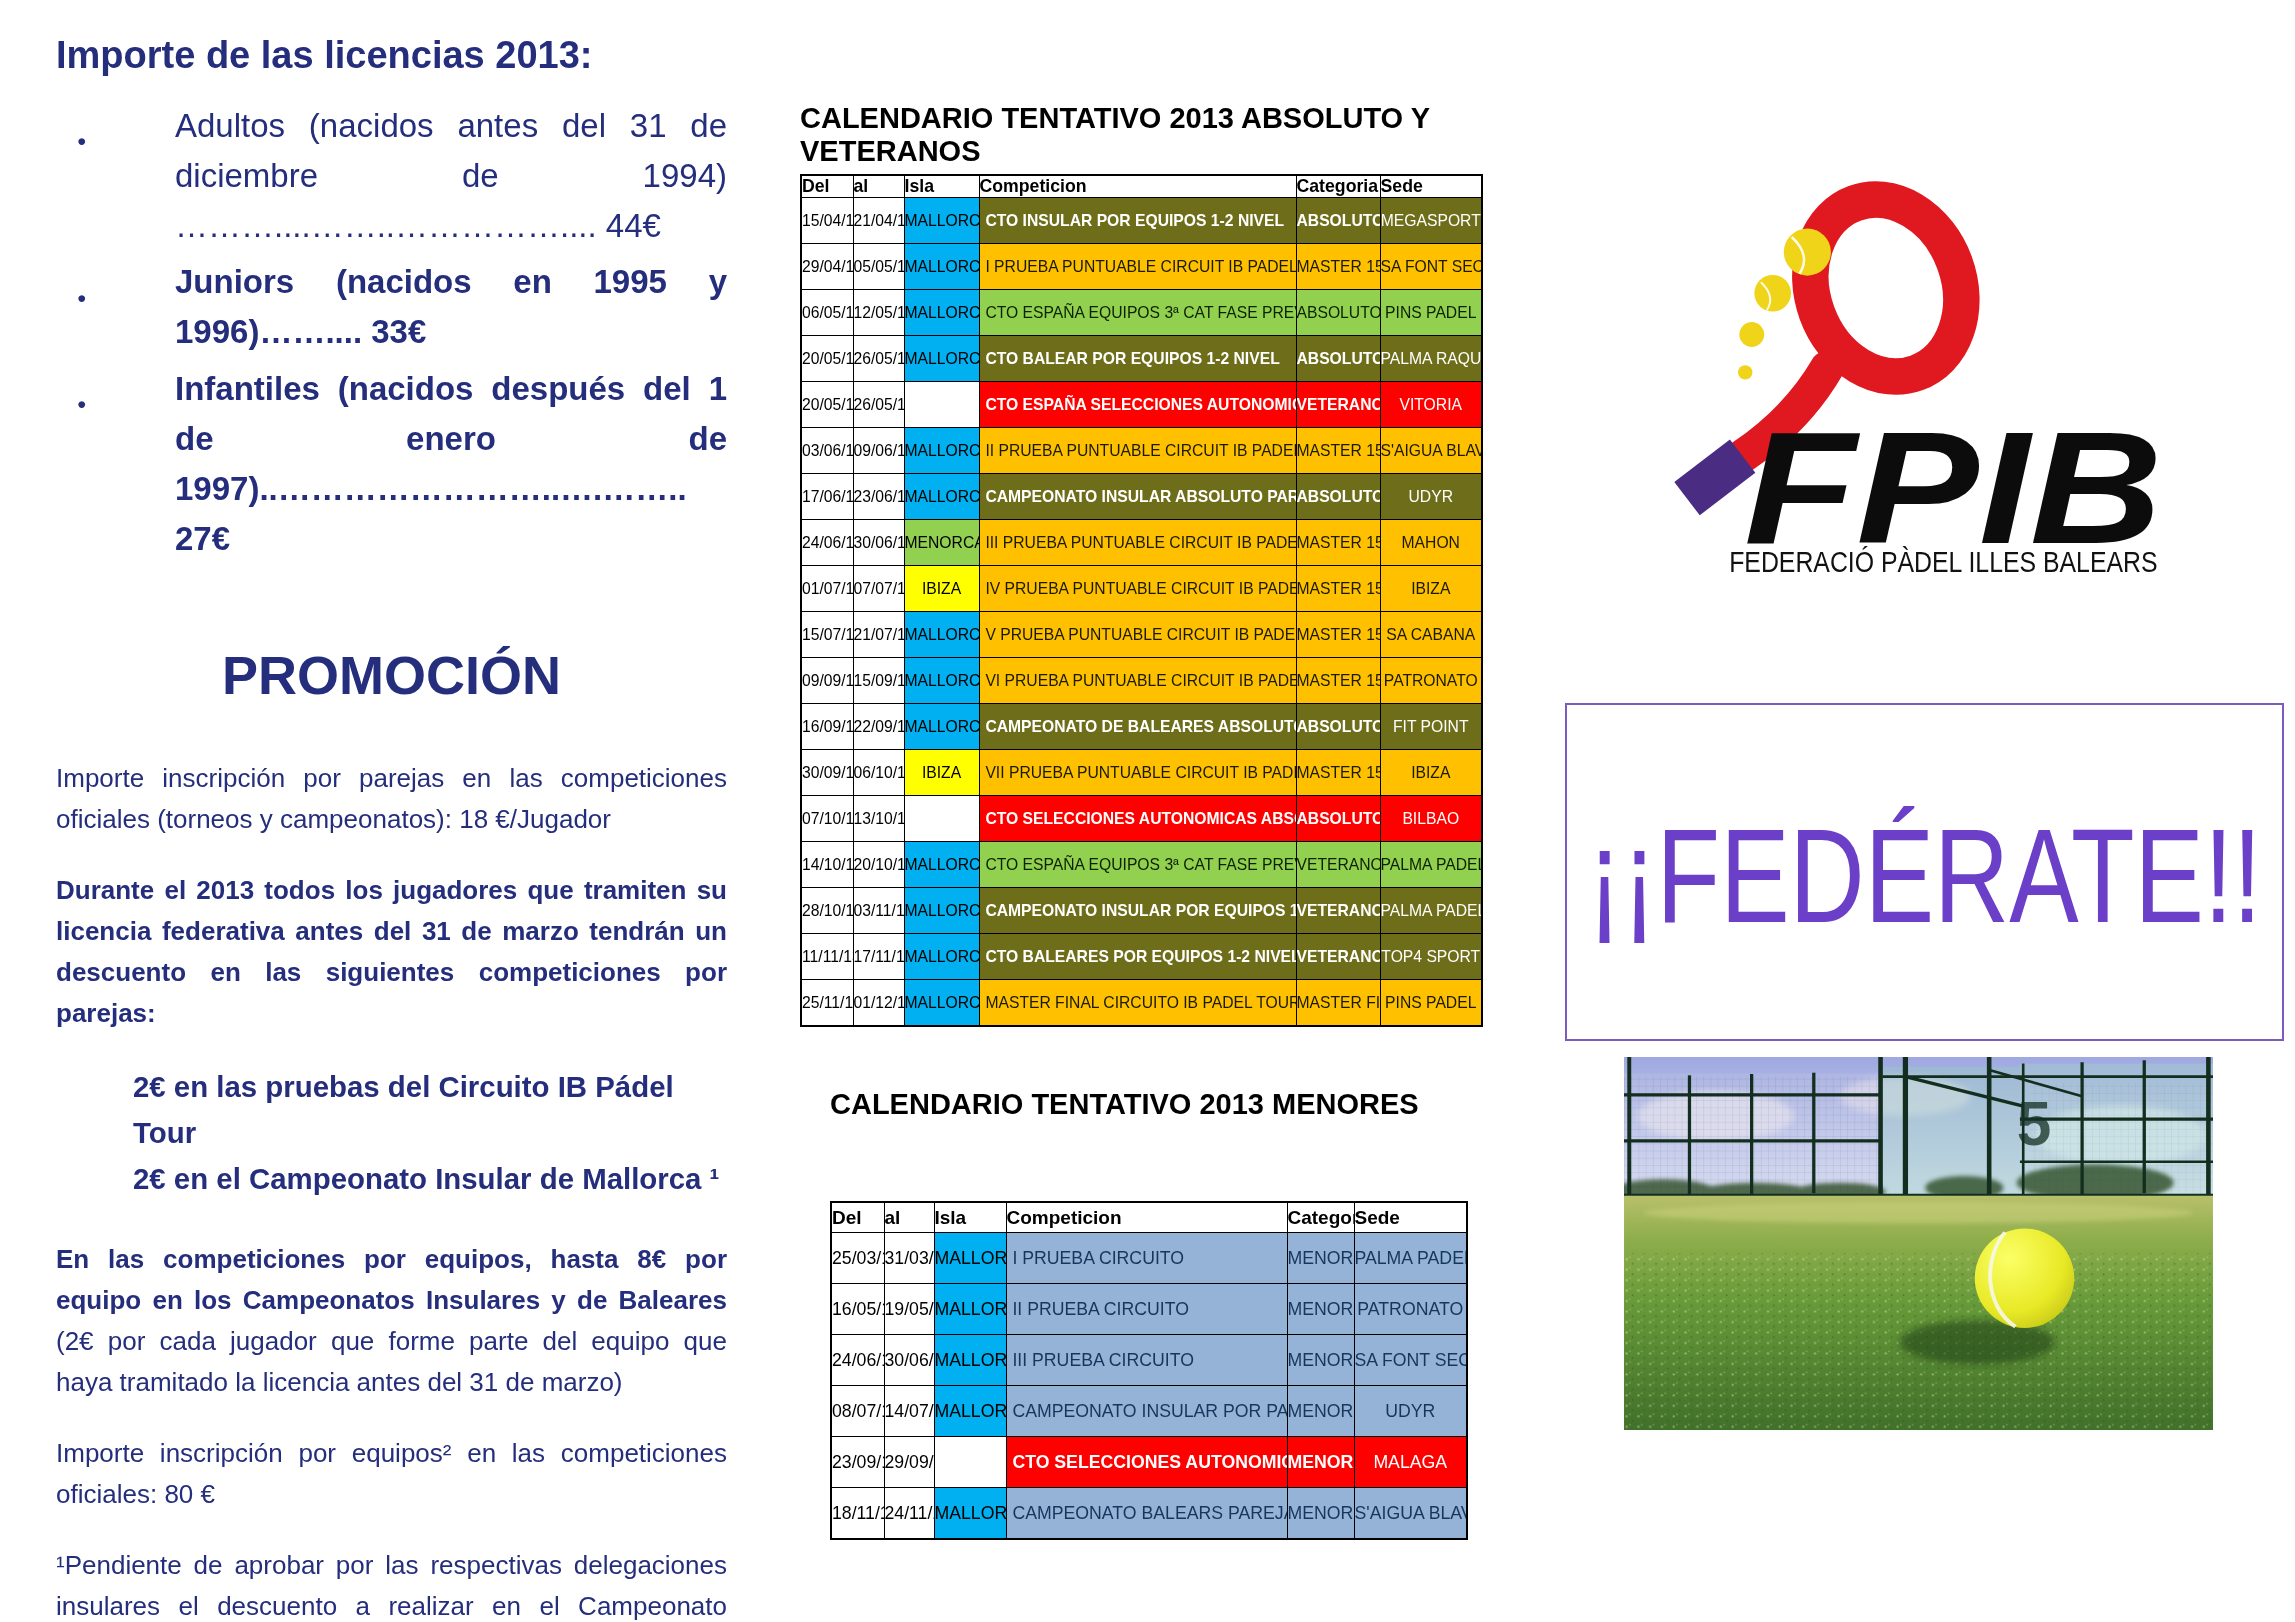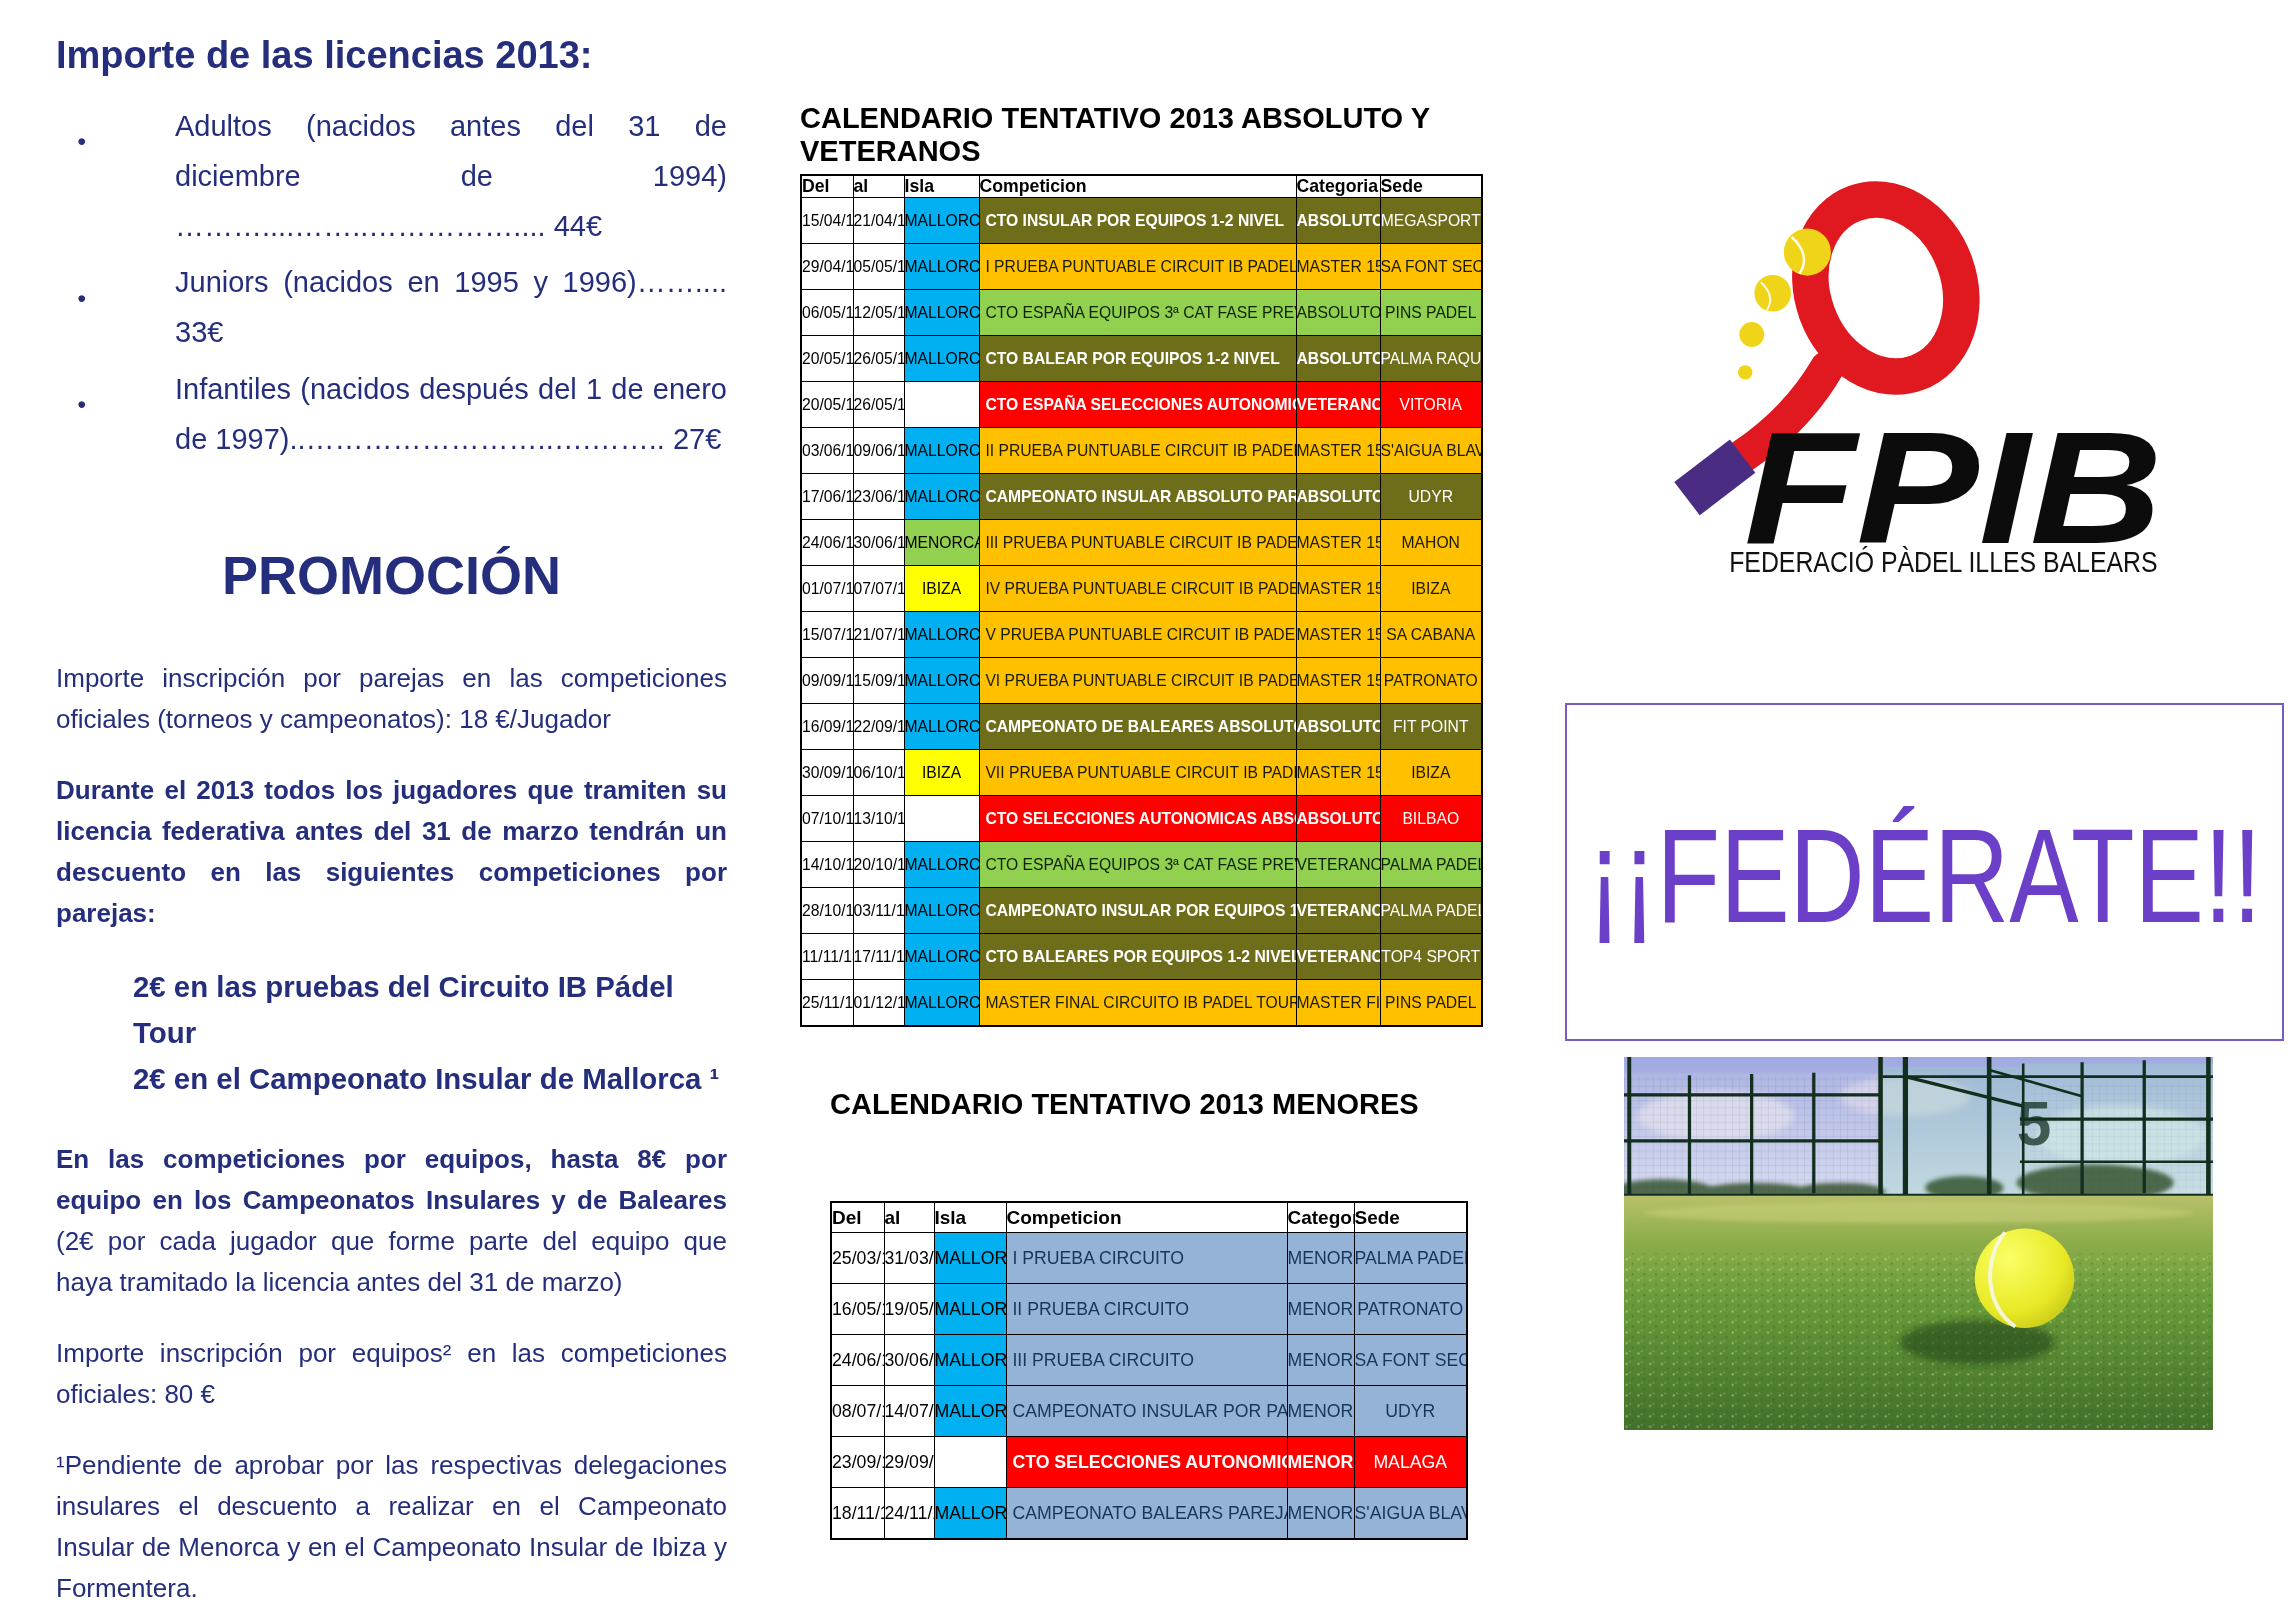--- a/index.html
+++ b/index.html
@@ -8,23 +8,23 @@
     --red:#ff0000; --yellow:#ffff00; --blue:#95b3d7; --blue-text:#17365d;
   }
   html,body{margin:0;padding:0;background:#ffffff;}
   #page{position:relative;width:2295px;height:1623px;background:#fff;overflow:hidden;
         font-family:"Liberation Sans",sans-serif;}
 
   
   .left-col{position:absolute;left:56px;top:34px;width:671px;color:var(--navy);}
   .lic-title{font-size:38px;font-weight:bold;margin:0 0 23.6px 0;letter-spacing:0px;}
   .bullets{list-style:none;margin:0;padding:0;}
-  .bullets li{position:relative;padding-left:119px;font-size:29px;line-height:50px;
+  .bullets li{position:relative;padding-left:119px;font-size:33px;line-height:50px;
               text-align:justify;}
-  .bullets li + li{margin-top:6.5px;}
+  .bullets li + li{margin-top:6.5px;font-weight:bold;}
   .bullets li::before{content:"●";position:absolute;left:21px;top:15.7px;font-size:15.7px;}
   .promo-title{font-size:54px;font-weight:bold;text-align:center;margin:80px 0 52px 0;}
   .left-col p{font-size:26px;line-height:41px;text-align:justify;margin:0 0 30px 0;}
   .discount-lines{padding-left:77px;font-weight:bold;font-size:29.4px;line-height:46px;
                   margin:0 0 37px 0;}
   .b{font-weight:bold;}
 
   
   .cal-title{position:absolute;font-weight:bold;color:#000;text-align:left;}
   #cal1-title{left:800px;top:73px;width:681px;font-size:29px;}

